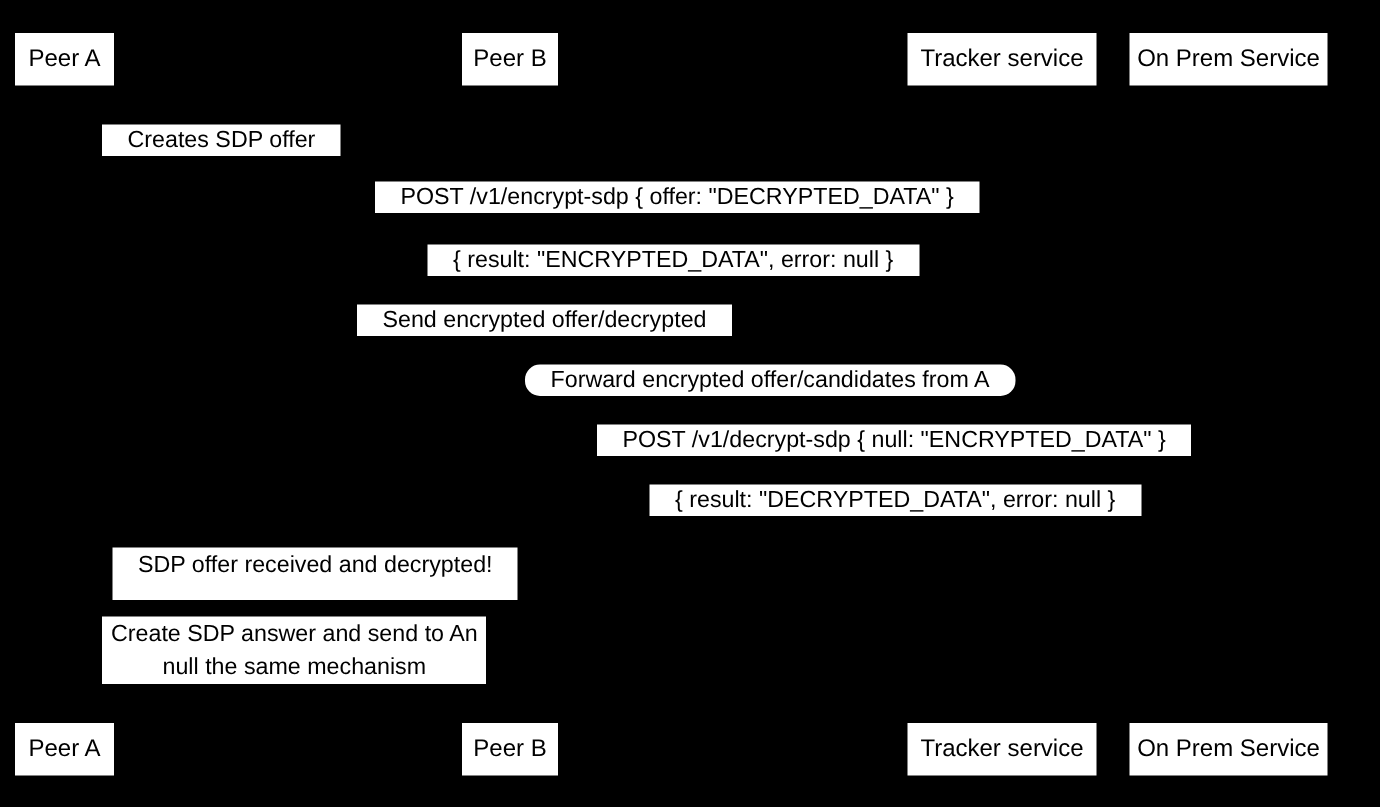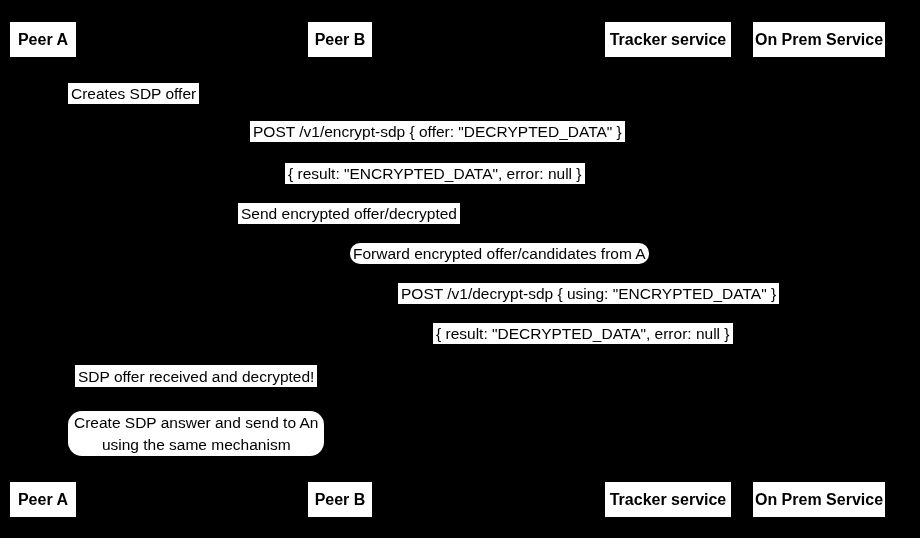--- a/index.html
+++ b/index.html
@@ -19,68 +19,66 @@
     position: absolute;
     height: 35px;
     background: #ffffff;
     color: #000000;
     display: flex;
     align-items: center;
     justify-content: center;
     font-size: 16px;
     white-space: nowrap;
     box-sizing: border-box;
-    font-weight: bold;
   }
   .msg {
     position: absolute;
     background: #ffffff;
     color: #000000;
     font-size: 15.5px;
     line-height: 21px;
     height: 21px;
-    padding: 0 3px;
+    padding: 0 17px;
     white-space: nowrap;
     box-sizing: content-box;
   }
   .note {
     position: absolute;
     background: #ffffff;
     color: #000000;
     font-size: 15.5px;
     line-height: 22px;
     text-align: center;
     padding: 1px 6px;
     box-sizing: border-box;
-    border-radius: 14px;
   }
   .note span { display: block; white-space: nowrap; }
 </style>
 </head>
 <body>
 
 <div class="canvas">
 
   <div class="actor" style="left:10px; top:22px; width:66px;">Peer A</div>
   <div class="actor" style="left:308px; top:22px; width:64px;">Peer B</div>
   <div class="actor" style="left:605px; top:22px; width:126px;">Tracker service</div>
   <div class="actor" style="left:753px; top:22px; width:132px;">On Prem Service</div>
 
   <div class="msg" style="left:68px; top:83px;">Creates SDP offer</div>
   <div class="msg" style="left:250px; top:121px;">POST /v1/encrypt-sdp { offer: "DECRYPTED_DATA" }</div>
   <div class="msg" style="left:285px; top:163px;">{ result: "ENCRYPTED_DATA", error: null }</div>
   <div class="msg" style="left:238px; top:203px;">Send encrypted offer/decrypted</div>
   <div class="msg" style="left:350px; top:243px;border-radius:10px;">Forward encrypted offer/candidates from A</div>
-  <div class="msg" style="left:398px; top:283px;">POST /v1/decrypt-sdp { using: "ENCRYPTED_DATA" }</div>
+  <div class="msg" style="left:398px; top:283px;">POST /v1/decrypt-sdp { null: "ENCRYPTED_DATA" }</div>
   <div class="msg" style="left:433px; top:323px;">{ result: "DECRYPTED_DATA", error: null }</div>
-  <div class="msg" style="left:75px; top:365px; line-height:23px; height:22px;">SDP offer received and decrypted!</div>
+  <div class="msg" style="left:75px; top:365px; line-height:23px; height:35px;">SDP offer received and decrypted!</div>
 
   <div class="note" style="left:68px; top:411px; min-width:248px; height:45px;">
     <span>Create SDP answer and send to An</span>
-    <span>using the same mechanism</span>
+    <span>null the same mechanism</span>
   </div>
 
   <div class="actor" style="left:10px; top:482px; width:66px;">Peer A</div>
   <div class="actor" style="left:308px; top:482px; width:64px;">Peer B</div>
   <div class="actor" style="left:605px; top:482px; width:126px;">Tracker service</div>
   <div class="actor" style="left:753px; top:482px; width:132px;">On Prem Service</div>
 
 </div>
 
 </body></html>

